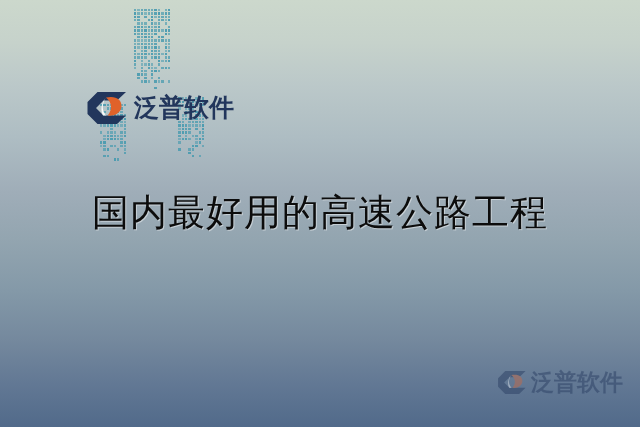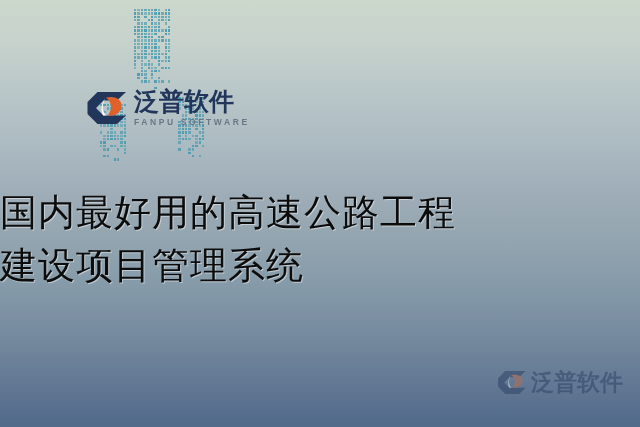--- a/index.html
+++ b/index.html
@@ -78,21 +78,21 @@
     margin-top: 2px;
     white-space: nowrap;
   }
 
   
   #headline {
     position: absolute;
     left: 0;
     top: 186px;
     width: 640px;
-    text-align: left;
+    text-align: center;
     font-family: "DejaVu Serif", "Liberation Serif", serif;
     font-size: 37px;
     font-weight: 400;
     color: #0c0c0c;
     line-height: 53px;
     letter-spacing: 1px;
     text-shadow: 1px 1px 0 rgba(255,255,255,0.45);
     white-space: nowrap;
   }
   #headline .line { display: block; }
@@ -506,27 +506,25 @@
     </div>
 
   <div id="brand">
     <svg id="brand-mark" viewBox="0 0 42 34">
       <path d="M11.5 1 L40 1 L31 9.5 L17.5 9.5 L10 17 L17.5 24.5 L40 24.5 L31 33 L11.5 33 L1.5 23 L1.5 11 Z" fill="#22365c"></path>
       <path d="M20 6.5 C30 4.5 35.5 8.5 35.5 15 C35.5 21.5 29 25.5 21.5 24.5 C26 20 27 12 20 6.5 Z" fill="#e0622a"></path>
       <path d="M20.5 24.5 C16 20.5 15.5 14 19.5 7 C15 12.5 14.5 19.5 17 24.5 Z" fill="#ffffff" opacity="0.9"></path>
     </svg>
     <div id="brand-text">
       <div id="brand-cn">泛普软件</div>
-      <div id="brand-en">FANPU SOFTWARE</div>
     </div>
   </div>
 
   <div id="headline">
     <span class="line">国内最好用的高速公路工程</span>
-    <span class="line">建设项目管理系统</span>
   </div>
 
   <div id="watermark">
     <div id="wm-row">
       <svg id="wm-mark" viewBox="0 0 42 34">
         <path d="M11.5 1 L40 1 L31 9.5 L17.5 9.5 L10 17 L17.5 24.5 L40 24.5 L31 33 L11.5 33 L1.5 23 L1.5 11 Z" fill="#2b3f63"></path>
         <path d="M20 6.5 C30 4.5 35.5 8.5 35.5 15 C35.5 21.5 29 25.5 21.5 24.5 C26 20 27 12 20 6.5 Z" fill="#c06a4a"></path>
         <path d="M20.5 24.5 C16 20.5 15.5 14 19.5 7 C15 12.5 14.5 19.5 17 24.5 Z" fill="#ffffff" opacity="0.8"></path>
       </svg>
       <div id="wm-cn">泛普软件</div>

